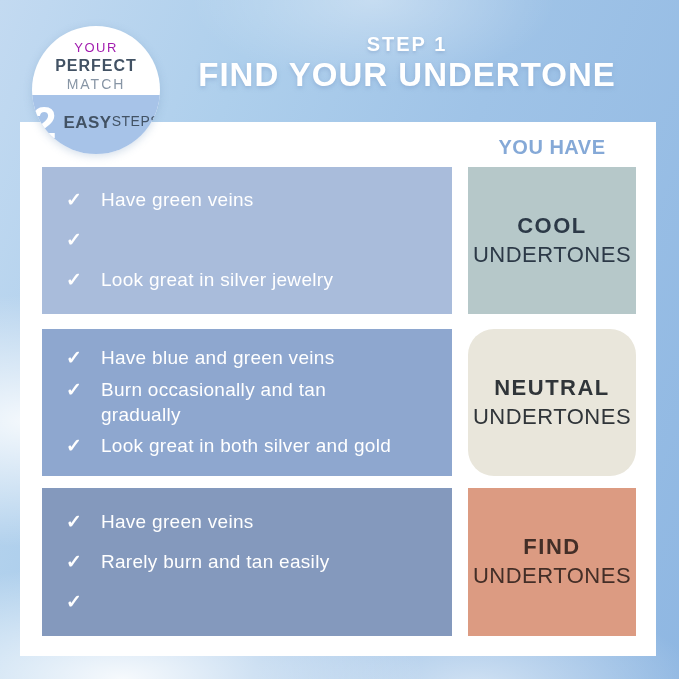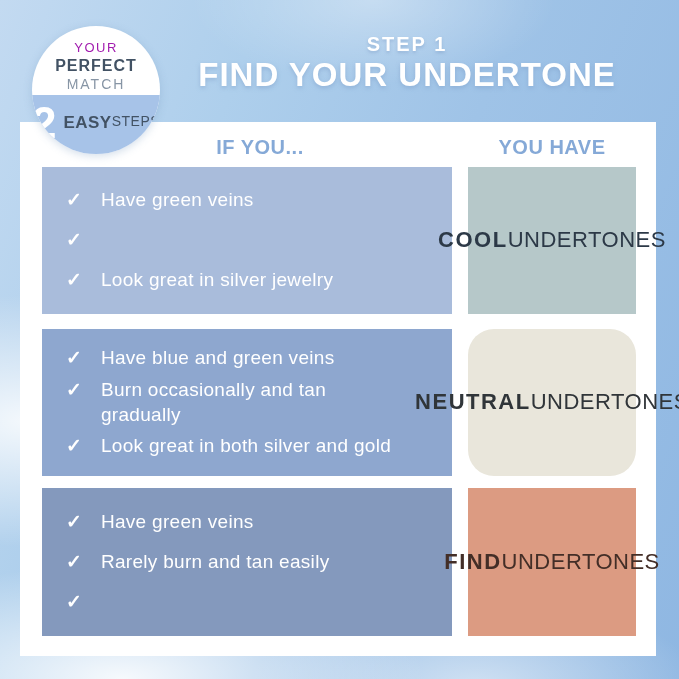--- a/index.html
+++ b/index.html
@@ -54,21 +54,21 @@
   
   .col-header{ position:absolute; top:136px; font-size:20px; font-weight:bold; letter-spacing:.5px; text-align:center; z-index:7; }
   .col-header.condition{ left:55px;  width:410px; }
   .col-header.result   { left:468px; width:168px; }
 
   
   .cond-box{ position:absolute; left:42px; width:410px;
     display:flex; flex-direction:column; justify-content:space-around;
     padding:14px 14px 14px 24px; }
   .result-box{ position:absolute; left:468px; width:168px;
-    display:flex; flex-direction:row; justify-content:center; align-items:center;
+    display:flex; flex-direction:column; justify-content:center; align-items:center;
     text-align:center; line-height:1.3; }
   .row-1 .cond-box,.row-1 .result-box{ top:167px; height:147px; }
   .row-2 .cond-box,.row-2 .result-box{ top:329px; height:147px; }
   .row-3 .cond-box,.row-3 .result-box{ top:488px; height:148px; }
 
   .check-item{ display:flex; align-items:flex-start; gap:19px; }
   .check-mark{ color:#ffffff; font-size:19px; font-weight:bold; line-height:1.3; }
   .check-text{ color:#ffffff; font-size:19px; line-height:1.3; letter-spacing:.3px; white-space:pre-line; }
 
   .result-line1{ font-size:22px; font-weight:bold; letter-spacing:1.5px; }
@@ -93,21 +93,20 @@
       <div class="badge-steps-col">
         <div class="badge-easy" style="color: rgb(66, 82, 100);">EASY</div>
         <div class="badge-stepsword" style="color: rgb(66, 82, 100);">STEPS</div>
       </div>
     </div>
   </div>
 
   <div class="step-label">STEP 1</div>
   <div class="page-title">FIND YOUR UNDERTONE</div>
 
-  <div class="col-header condition" style="color: rgb(133, 169, 215);">IF YOU...</div>
   <div class="col-header result" style="color: rgb(133, 169, 215);">YOU HAVE</div>
 
   <div class="row row-1">
     <div class="cond-box" style="background: rgb(169, 188, 219);">
       <div class="check-item">
         <span class="check-mark">✓</span>
         <span class="check-text">Have green veins</span>
       </div>
       <div class="check-item">
         <span class="check-mark">✓</span>

